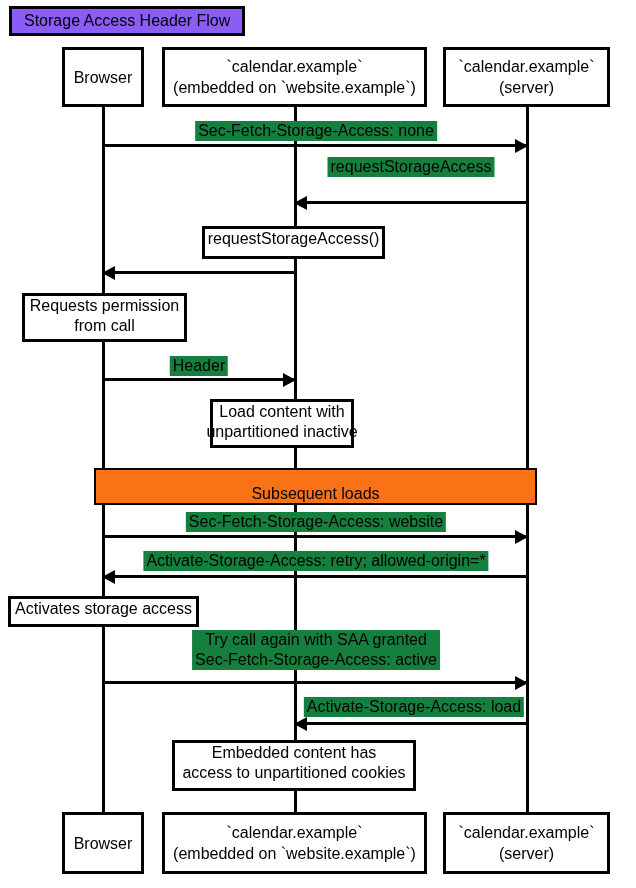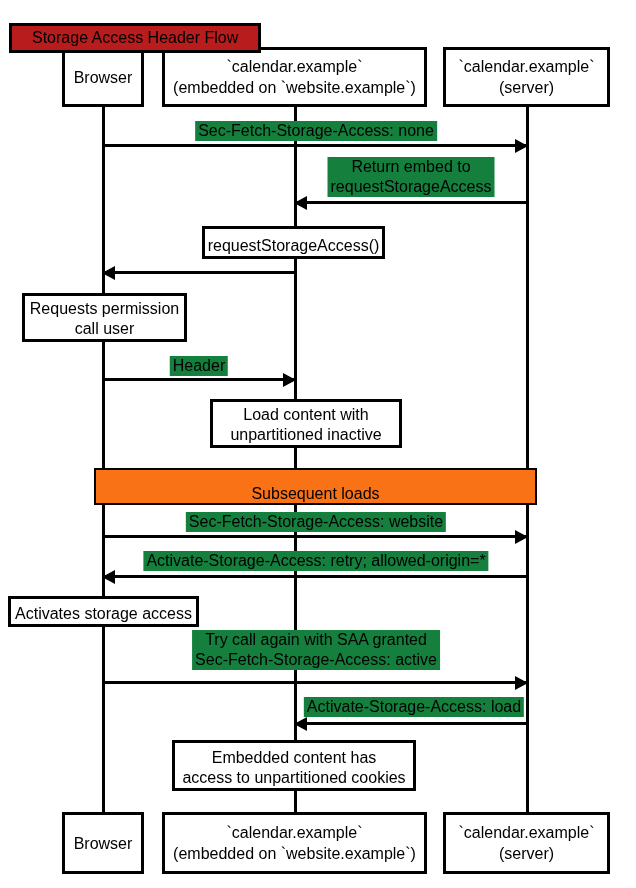--- a/index.html
+++ b/index.html
@@ -1,20 +1,20 @@
 <!DOCTYPE html>
 <html><head>
 <meta charset="utf-8">
 <style>
   html,body{margin:0;padding:0;background:#fff;}
   body{font-family:"Liberation Sans","DejaVu Sans",sans-serif;font-size:16px;color:#000;}
   .canvas{position:relative;width:636px;height:888px;background:#fff;overflow:hidden;}
 
-  .title{position:absolute;left:9px;top:6px;border:3px solid #000;background:#b91c1c;
-         padding:3px 20px;white-space:nowrap;z-index:6;margin-top:17px;}
+  .title{position:absolute;left:9px;top:6px;border:3px solid #000;background:#8b5cf6;
+         padding:3px 12px;white-space:nowrap;z-index:6;}
 
   .lifeline{position:absolute;top:105px;height:707px;width:3px;background:#000;z-index:1;}
 
   .pbox{position:absolute;border:3px solid #000;background:#fff;box-sizing:border-box;
         display:flex;flex-direction:column;justify-content:center;align-items:center;
         text-align:center;line-height:21px;white-space:nowrap;z-index:5;}
   .pbox .ln{display:block;}
 
   .arrow{position:absolute;height:3px;background:#000;z-index:2;}
   .head-r{position:absolute;right:-1px;top:-5px;width:0;height:0;
@@ -22,21 +22,21 @@
           border-left:13px solid #000;}
   .head-l{position:absolute;left:-1px;top:-5px;width:0;height:0;
           border-top:7px solid transparent;border-bottom:7px solid transparent;
           border-right:13px solid #000;}
 
   .mlabel{position:absolute;transform:translateX(-50%);background:#15803d;
           white-space:nowrap;text-align:center;line-height:20px;padding:0 3px;z-index:4;}
   .mlabel .ln{display:block;}
 
   .note{position:absolute;border:3px solid #000;background:#fff;box-sizing:border-box;
-        display:flex;flex-direction:column;justify-content:flex-end;align-items:center;
+        display:flex;flex-direction:column;justify-content:flex-start;align-items:center;
         text-align:center;line-height:20px;white-space:nowrap;z-index:4;}
   .note .ln{display:block;}
 
   .band{position:absolute;left:94px;top:468px;width:443px;height:37px;
         border:2px solid #000;box-sizing:border-box;background:#90EE90;
         display:flex;align-items:center;justify-content:center;z-index:3;}
 </style>
 </head>
 <body>
 
@@ -61,48 +61,47 @@
   </div>
 
   <div class="mlabel" style="left:316px;top:121px">
     <span class="ln">Sec-Fetch-Storage-Access: none</span>
   </div>
   <div class="arrow" style="left:103px;top:144px;width:424px">
     <span class="head-r"></span>
   </div>
 
   <div class="mlabel" style="left:411px;top:157px">
-    <span class="ln">Return embed to</span>
     <span class="ln">requestStorageAccess</span>
   </div>
   <div class="arrow" style="left:295px;top:201px;width:232px">
     <span class="head-l"></span>
   </div>
 
   <div class="note" style="left:202px;top:226px;width:183px;height:33px">
     <span class="ln">requestStorageAccess()</span>
   </div>
 
   <div class="arrow" style="left:103px;top:271px;width:192px">
     <span class="head-l"></span>
   </div>
 
   <div class="note" style="left:22px;top:293px;width:165px;height:49px">
     <span class="ln">Requests permission</span>
-    <span class="ln">call user</span>
+    <span class="ln">from call</span>
   </div>
 
   <div class="mlabel" style="left:199px;top:356px">
     <span class="ln">Header</span>
   </div>
   <div class="arrow" style="left:103px;top:378px;width:192px">
     <span class="head-r"></span>
   </div>
 
-  <div class="note" style="left:210px;top:399px;width:192px;height:49px">
+  <div class="note" style="left:210px;top:399px;width:144px;height:49px">
     <span class="ln">Load content with</span>
     <span class="ln">unpartitioned inactive</span>
   </div>
 
   <div class="band" style="background: #f97316; align-items: flex-end;">
     <span>Subsequent loads</span>
   </div>
 
   <div class="mlabel" style="left:316px;top:512px">
     <span class="ln">Sec-Fetch-Storage-Access: website</span>

